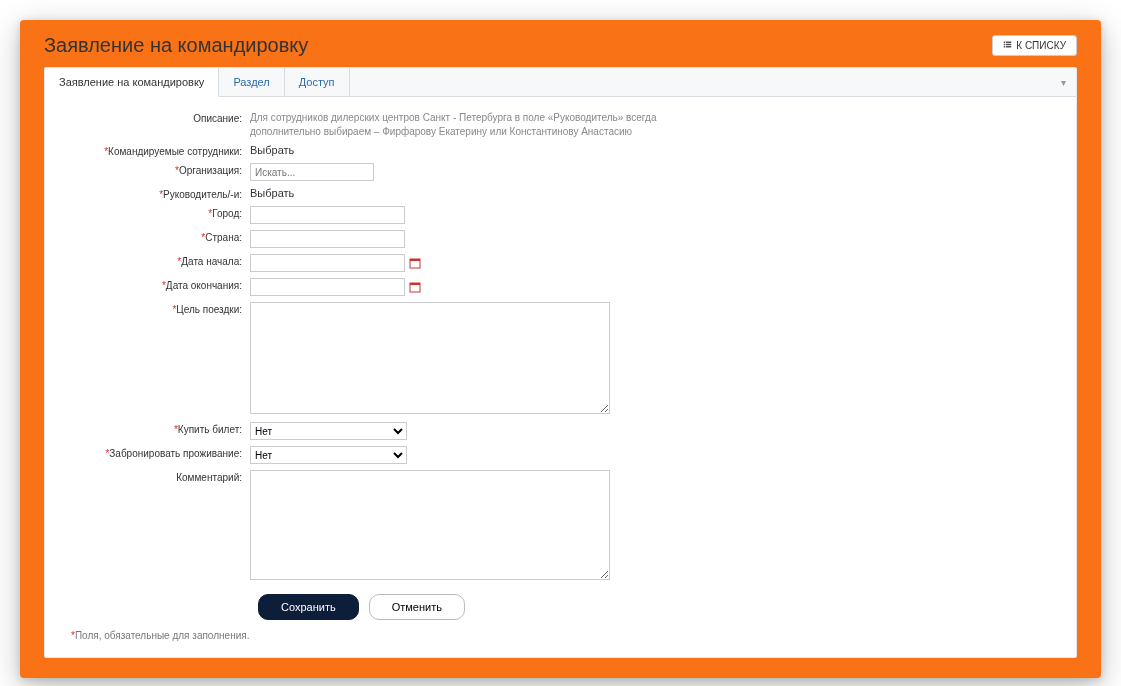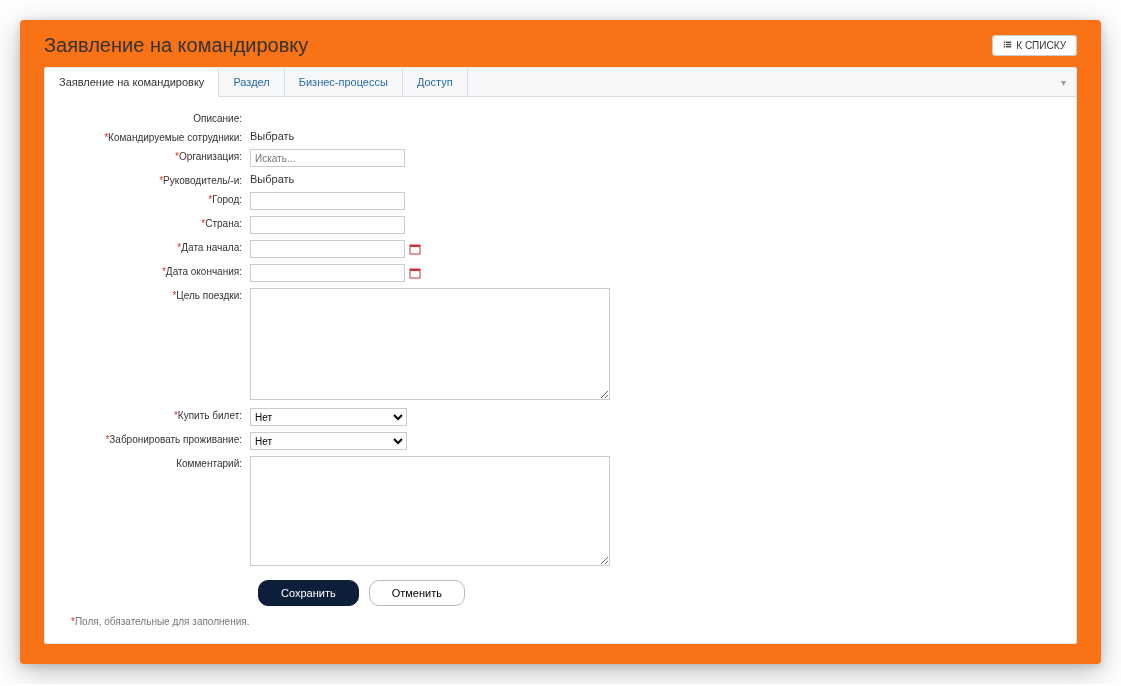--- a/index.html
+++ b/index.html
@@ -106,21 +106,21 @@
     cursor: pointer;
   }
   input[type="text"].std {
     width: 155px;
     height: 18px;
     border: 1px solid #c8ccd2;
     font-size: 11px;
     padding: 0 4px;
   }
   input[type="text"].search {
-    width: 155px;
+    width: 124px;
     height: 18px;
     border: 1px solid #c8ccd2;
     font-size: 10px;
     padding: 0 4px;
     color: #999;
   }
   .date-wrap { display: inline-flex; align-items: center; }
   .date-btn {
     display: inline-flex;
     align-items: center;
@@ -193,29 +193,29 @@
       </span>
       <span>К СПИСКУ</span>
     </button>
   </div>
 
   <div class="content-panel">
 
     <div class="tabs">
       <div class="tab active">Заявление на командировку</div>
       <div class="tab inactive">Раздел</div>
-      <div class="tab inactive">Бизнес-процессы</div>
       <div class="tab inactive">Доступ</div>
       <div class="tab-caret">▾</div>
     </div>
 
     <div class="form-area">
 
       <div class="row">
         <div class="label-col">Описание:</div>
+        <div class="value-col desc-text">Для сотрудников дилерских центров Санкт - Петербурга в поле «Руководитель» всегда дополнительно выбираем – Фирфарову Екатерину или Константинову Анастасию</div>
       </div>
 
       <div class="row">
         <div class="label-col"><span class="req">*</span><span>Командируемые сотрудники:</span></div>
         <div class="value-col"><span class="link-like">Выбрать</span></div>
       </div>
 
       <div class="row">
         <div class="label-col"><span class="req">*</span><span>Организация:</span></div>
         <div class="value-col">

